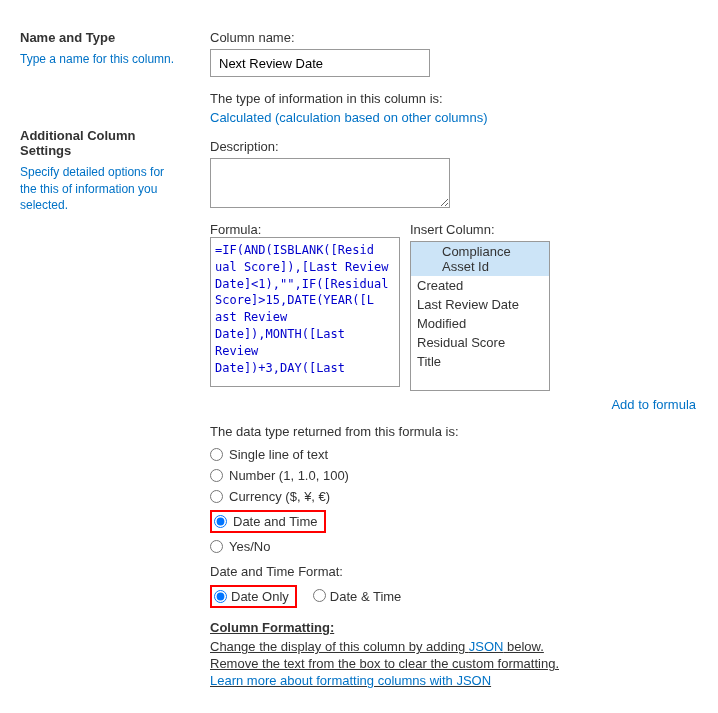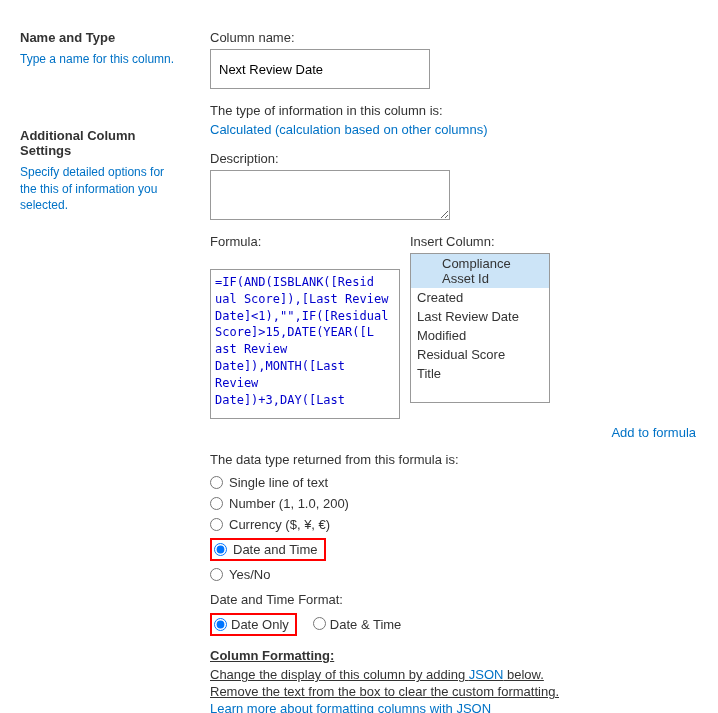--- a/index.html
+++ b/index.html
@@ -43,21 +43,21 @@
       font-size: 13px;
       color: #333;
       margin-bottom: 4px;
       display: block;
     }
     .text-input {
       border: 1px solid #999;
       padding: 0 8px;
       font-size: 13px;
       width: 220px;
-      height: 40px;
+      height: 28px;
       outline: none;
     }
     .info-text {
       font-size: 13px;
       color: #333;
       margin-bottom: 4px;
     }
     .calc-text {
       font-size: 13px;
       color: #0072c6;
@@ -78,21 +78,21 @@
       gap: 10px;
       margin-bottom: 6px;
     }
     .formula-col {
       display: flex;
       flex-direction: column;
     }
     .formula-label {
       font-size: 13px;
       color: #333;
-      margin-bottom: 20px;
+      margin-bottom: 0;
     }
     .formula-textarea {
       border: 1px solid #999;
       width: 190px;
       height: 150px;
       resize: none;
       font-size: 12px;
       padding: 4px;
       color: #0000cc;
       outline: none;
@@ -282,21 +282,21 @@
     <div class="data-type-section">
       <div class="data-type-title">The data type returned from this formula is:</div>
 
       <div class="radio-option">
         <input type="radio" name="data_type" id="dt_single" style="">
         <label for="dt_single">Single line of text</label>
       </div>
 
       <div class="radio-option">
         <input type="radio" name="data_type" id="dt_number" style="">
-        <label for="dt_number">Number (1, 1.0, 200)</label>
+        <label for="dt_number">Number (1, 1.0, 100)</label>
       </div>
 
       <div class="radio-option">
         <input type="radio" name="data_type" id="dt_currency" style="">
         <label for="dt_currency">Currency ($, ¥, €)</label>
       </div>
 
       <div class="radio-option">
         <span class="radio-highlighted">
           <input type="radio" name="data_type" id="dt_datetime" checked="" style="">

